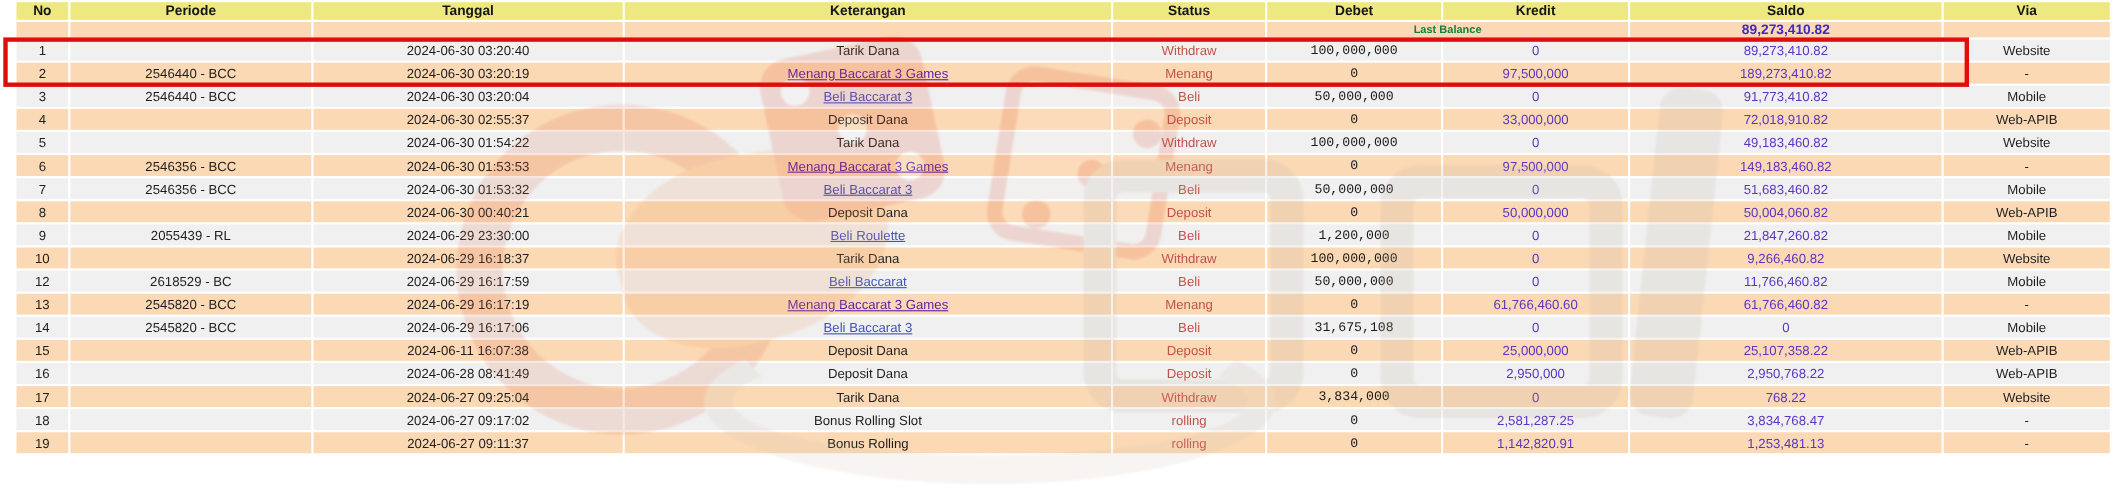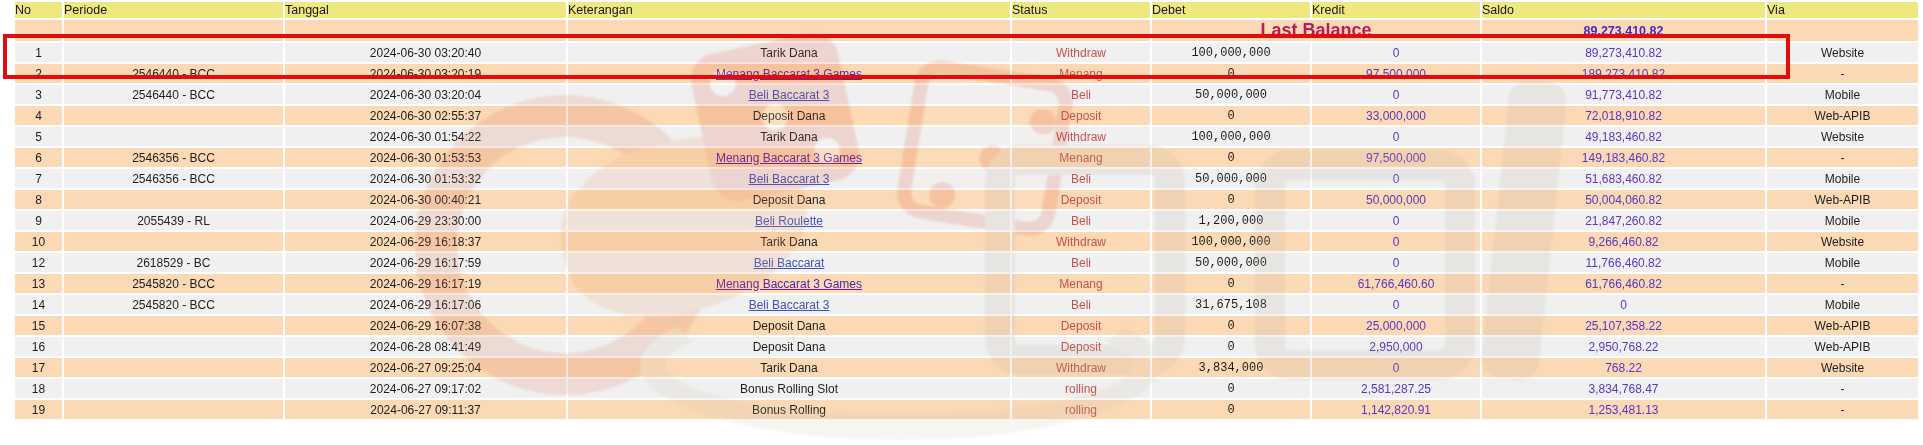--- a/index.html
+++ b/index.html
@@ -16,27 +16,27 @@
     --wm-red:#dd4f2d;
     --wm-orange:#eb9a5e;
     --wm-gray:#bcae9e;
   }
   html,body{margin:0;padding:0;background:#ffffff;}
   body{width:1923px;height:445px;overflow:hidden;position:relative;
        font-family:"Liberation Sans",sans-serif;color:var(--text);}
 
   table{table-layout:fixed;width:1907px;border-collapse:separate;border-spacing:2px;
         margin:0 0 0 13px;}
-  th{background:var(--header-bg);font-weight:normal;font-size:12.5px;height:16px;
-     padding:0;text-align:left;color:#151515;overflow:hidden;white-space:nowrap;}
+  th{background:var(--header-bg);font-weight:bold;font-size:12.5px;height:16px;
+     padding:0;text-align:center;color:#151515;overflow:hidden;white-space:nowrap;}
   td{height:19px;padding:0;font-size:12px;text-align:center;overflow:hidden;
      white-space:nowrap;vertical-align:middle;}
 
   .lb-row td{height:14px;background:var(--row-even-bg);}
-  .lb-label{font-weight:bold;color:#be185d;font-size:18px;}
+  .lb-label{font-weight:bold;color:#15803d;font-size:10px;}
   .lb-saldo{font-weight:bold;color:var(--balance-text);font-size:12.5px;}
 
   tbody tr:nth-child(odd) td{background:var(--row-odd-bg);}
   tbody tr:nth-child(even) td{background:var(--row-even-bg);}
 
   .c-status{color:var(--status-text);}
   .c-kredit,.c-saldo{color:var(--number-text);}
   .c-debet{color:#1c1c1c;font-family:Liberation Mono, monospace;}
   a.ket-link{text-decoration:underline;cursor:pointer;}
   a.lk-menang{color:var(--link-menang);text-align:right;}
@@ -270,21 +270,21 @@
     <td class="c-ket"><a class="ket-link lk-beli" href="#">Beli Baccarat 3</a></td>
     <td class="c-status">Beli</td>
     <td class="c-debet">31,675,108</td>
     <td class="c-kredit">0</td>
     <td class="c-saldo">0</td>
     <td class="c-via">Mobile</td>
   </tr>
       <tr>
     <td class="c-no">15</td>
     <td class="c-periode"></td>
-    <td class="c-tanggal">2024-06-29 16:07:38</td>
+    <td class="c-tanggal">2024-06-11 16:07:38</td>
     <td class="c-ket">Deposit Dana</td>
     <td class="c-status">Deposit</td>
     <td class="c-debet">0</td>
     <td class="c-kredit">25,000,000</td>
     <td class="c-saldo">25,107,358.22</td>
     <td class="c-via">Web-APIB</td>
   </tr>
       <tr>
     <td class="c-no">16</td>
     <td class="c-periode"></td>

